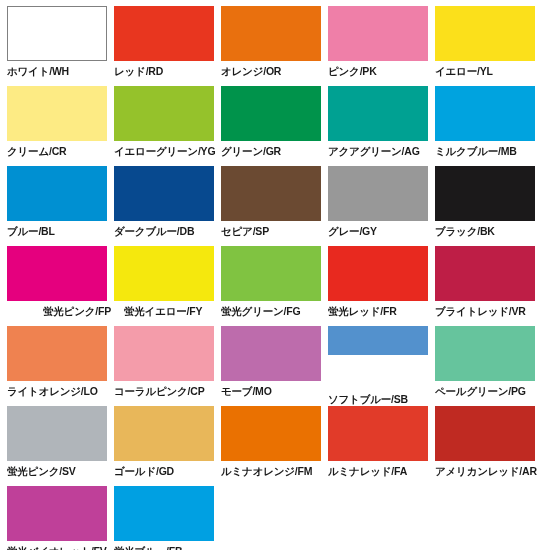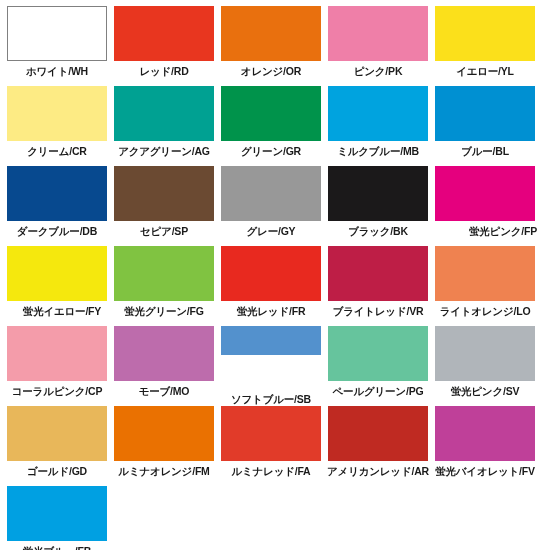--- a/index.html
+++ b/index.html
@@ -26,21 +26,21 @@
     column-gap: 7px;
     row-gap: 0px;
     align-content: start;
     justify-content: start;
   }
   .swatch-cell {
     width: 100px;
     height: 80px;
     display: flex;
     flex-direction: column;
-    align-items: center;
+    align-items: flex-start;
   }
   .swatch-chip {
     width: 100px;
     height: 55px;
     box-sizing: border-box;
     display: block;
   }
   .swatch-chip.bordered {
     border: 1px solid #808080;
   }
@@ -77,26 +77,30 @@
     </div>
     <div class="swatch-cell">
       <div class="swatch-chip" style="background-color: rgb(251, 224, 27);"></div>
       <div class="swatch-label" style="color: rgb(26, 26, 26);">イエロー/YL</div>
     </div>
     <div class="swatch-cell">
       <div class="swatch-chip" style="background-color: rgb(253, 235, 132);"></div>
       <div class="swatch-label" style="color: rgb(26, 26, 26);">クリーム/CR</div>
     </div>
     <div class="swatch-cell">
-      <div class="swatch-chip" style="background-color: rgb(0, 161, 146);"></div>
-      <div class="swatch-label" style="color: rgb(26, 26, 26);">アクアグリーン/AG</div>
+      <div class="swatch-chip" style="background-color: rgb(149, 194, 43);"></div>
+      <div class="swatch-label" style="color: rgb(26, 26, 26);">イエローグリーン/YG</div>
     </div>
     <div class="swatch-cell">
       <div class="swatch-chip" style="background-color: rgb(0, 147, 75);"></div>
       <div class="swatch-label" style="color: rgb(26, 26, 26);">グリーン/GR</div>
+    </div>
+    <div class="swatch-cell">
+      <div class="swatch-chip" style="background-color: rgb(0, 161, 146);"></div>
+      <div class="swatch-label" style="color: rgb(26, 26, 26);">アクアグリーン/AG</div>
     </div>
     <div class="swatch-cell">
       <div class="swatch-chip" style="background-color: rgb(0, 163, 223);"></div>
       <div class="swatch-label" style="color: rgb(26, 26, 26);">ミルクブルー/MB</div>
     </div>
     <div class="swatch-cell">
       <div class="swatch-chip" style="background-color: rgb(0, 144, 210);"></div>
       <div class="swatch-label" style="color: rgb(26, 26, 26);">ブルー/BL</div>
     </div>
     <div class="swatch-cell">

